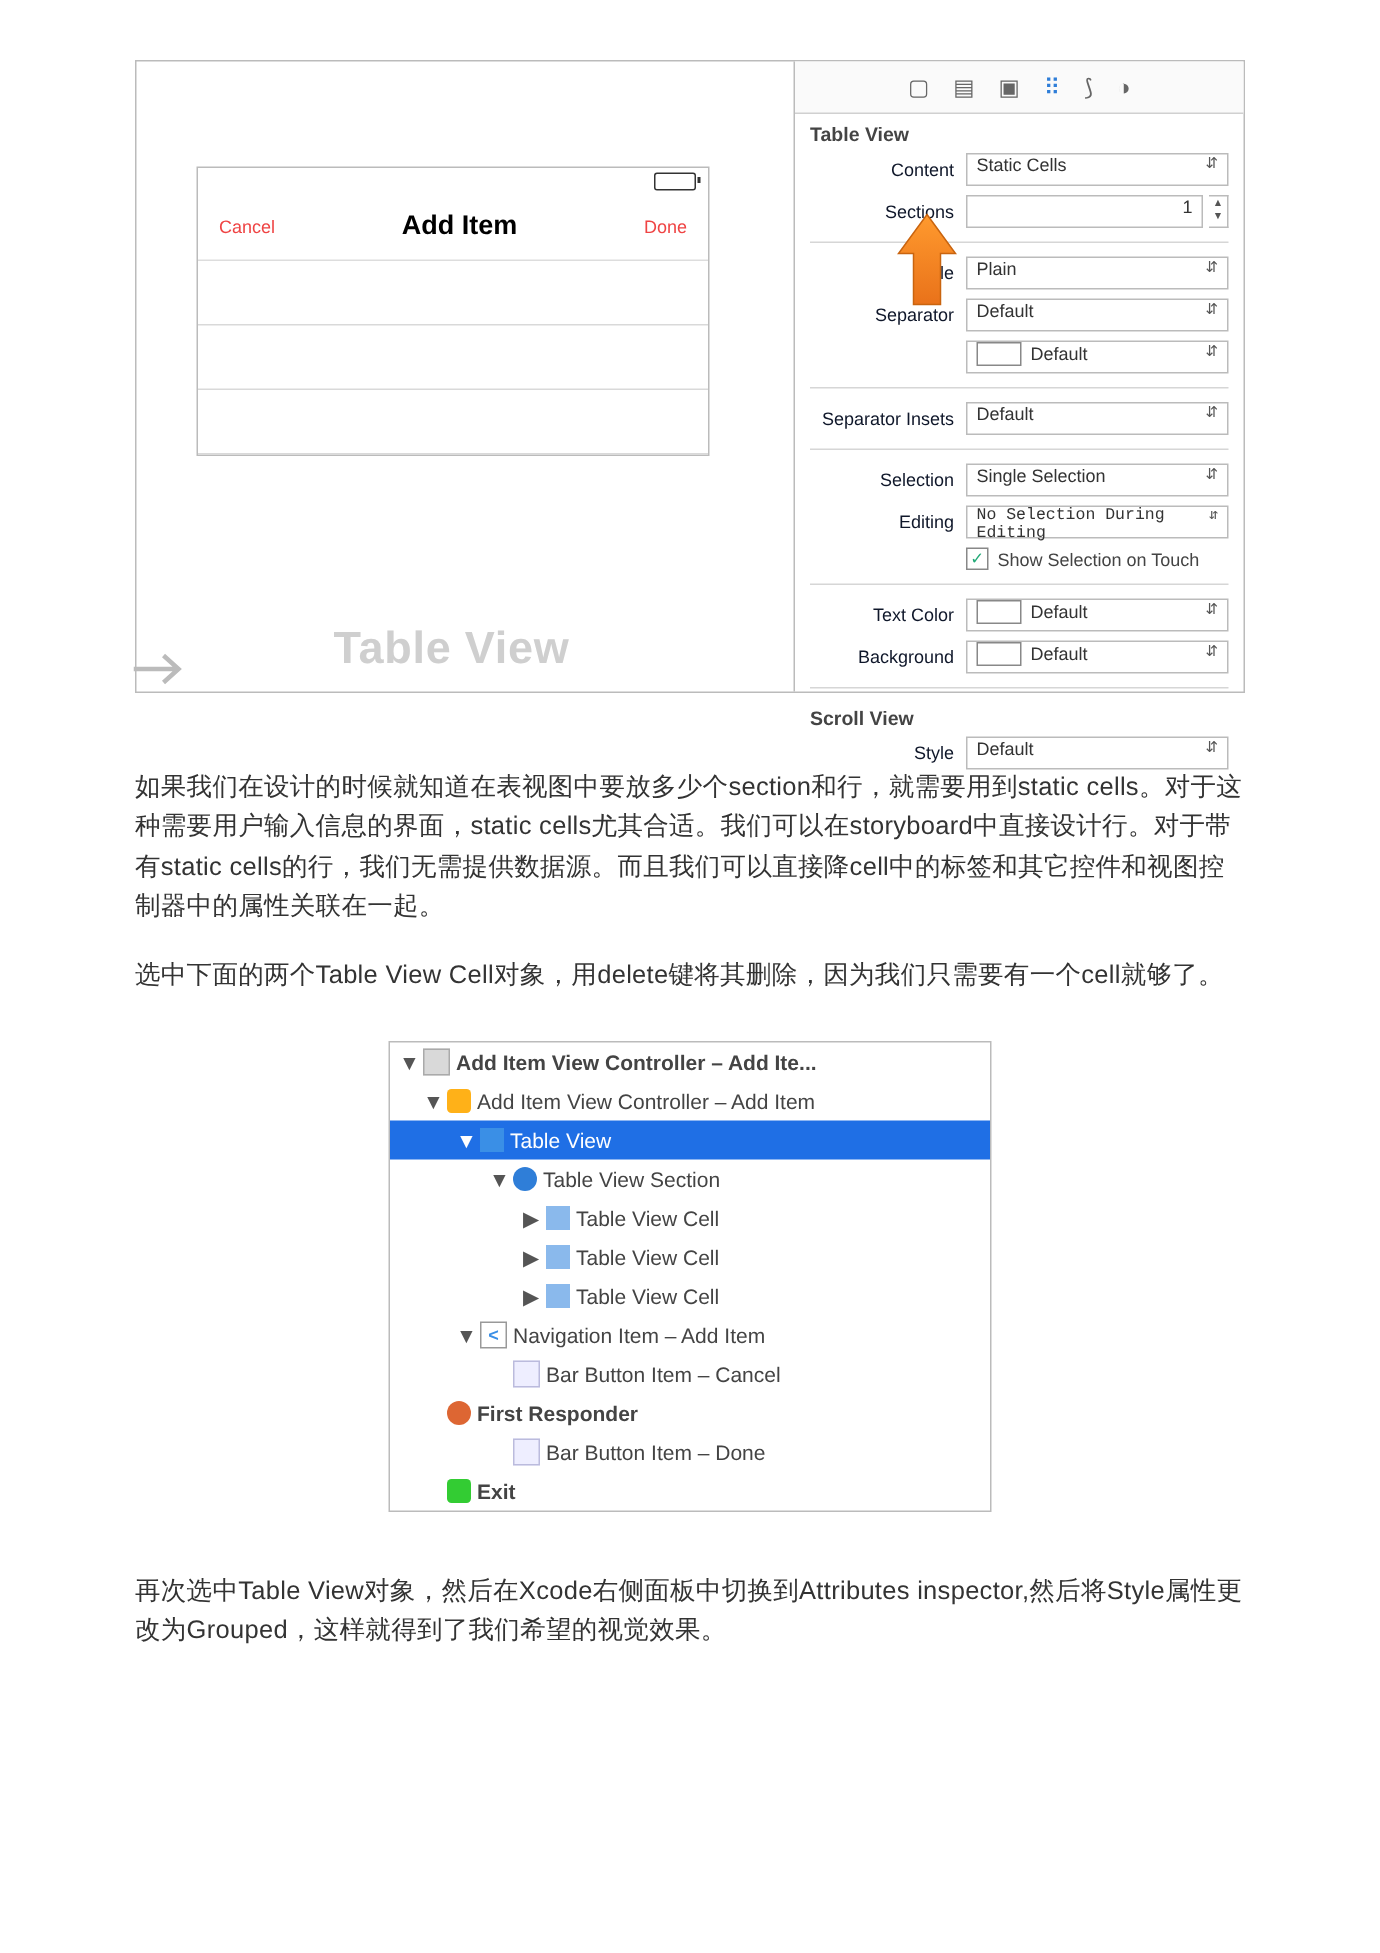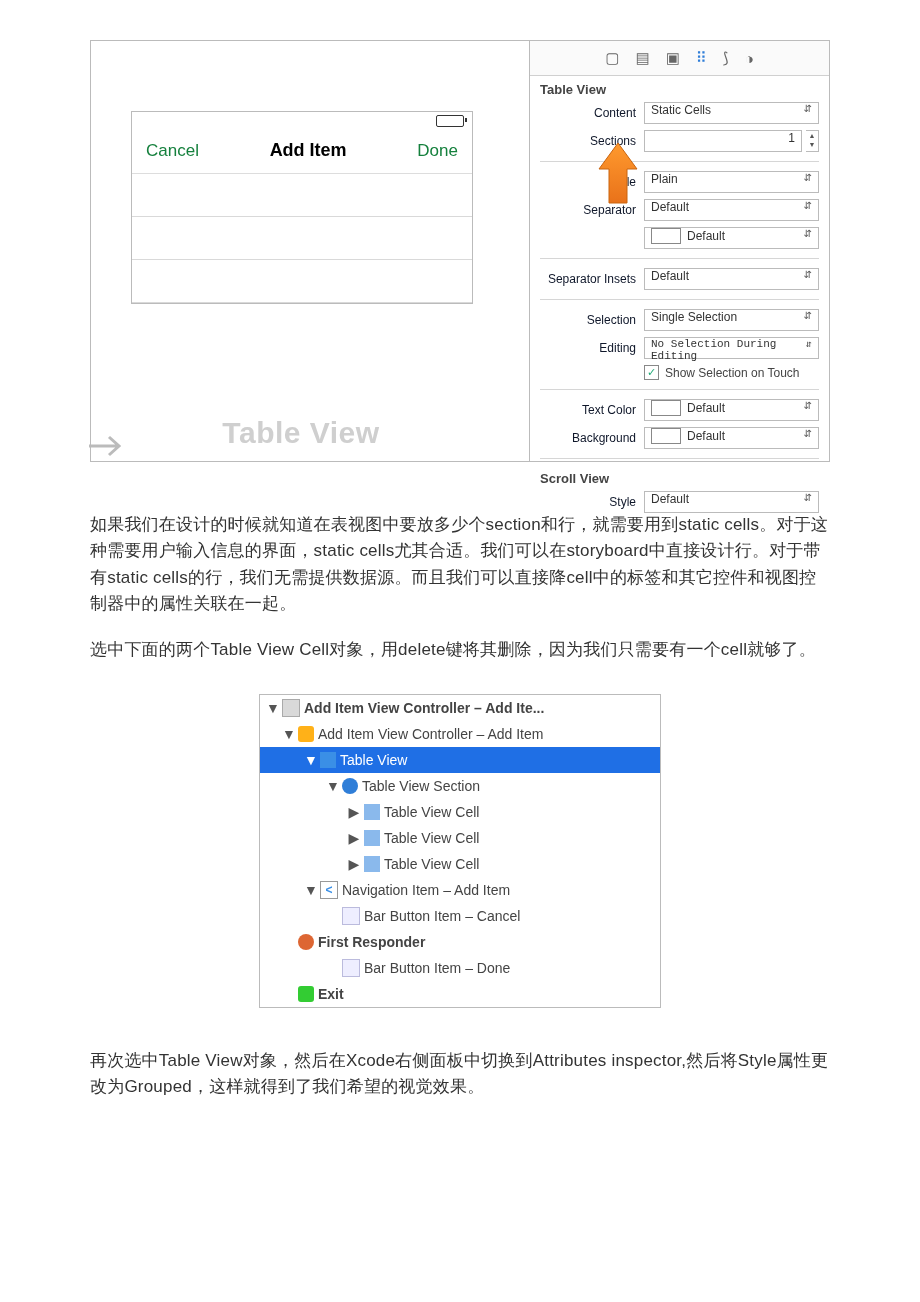--- a/index.html
+++ b/index.html
@@ -3,21 +3,21 @@
 <meta charset="utf-8">
 <style>
   html,body{margin:0;padding:0;background:#fff;font-family:-apple-system,"Helvetica Neue",Arial,sans-serif;color:#333;}
   .page{width:920px;margin:0 auto;padding:40px 90px 60px 90px;box-sizing:border-box;}
   .figure{border:1px solid #bbb;position:relative;height:420px;background:#fff;margin-bottom:50px;}
   .phone-pane{position:absolute;left:40px;top:70px;width:340px;border:1px solid #bbb;background:#fff;}
   .status-bar{height:18px;display:flex;justify-content:flex-end;align-items:center;padding:0 8px;}
   .battery{width:26px;height:10px;border:1px solid #333;border-radius:2px;position:relative;}
   .battery::after{content:"";position:absolute;right:-4px;top:2px;width:2px;height:4px;background:#333;}
   .nav-bar{display:flex;justify-content:space-between;align-items:center;padding:10px 14px 12px 14px;border-bottom:1px solid #ddd;}
-  .nav-btn{color:#15803d;font-size:17px;}
+  .nav-btn{color:#ef4444;font-size:12px;}
   .nav-title{font-weight:700;font-size:18px;color:#000;}
   .cells{}
   .cell{height:42px;border-bottom:1px solid #d9d9d9;}
   .tv-placeholder{position:absolute;left:40px;top:375px;width:340px;text-align:center;}
   .tv-placeholder .t1{color:#cfcfcf;font-size:30px;font-weight:700;letter-spacing:.5px;}
   .tv-placeholder .t2{color:#dcdcdc;font-size:17px;margin-top:4px;}
   .arrow-in{position:absolute;left:-2px;top:390px;}
   .arrow-in svg{display:block;}
   
   .inspector{position:absolute;right:0;top:0;width:300px;border-left:1px solid #bbb;height:100%;box-sizing:border-box;font-size:12px;color:#555;}

